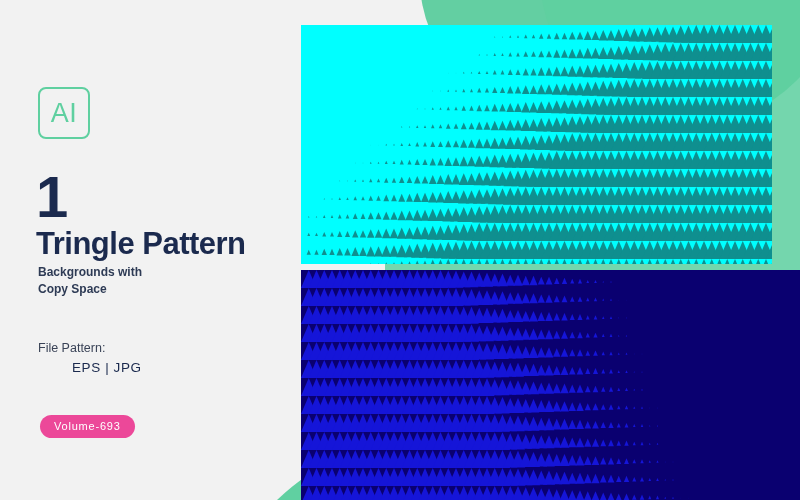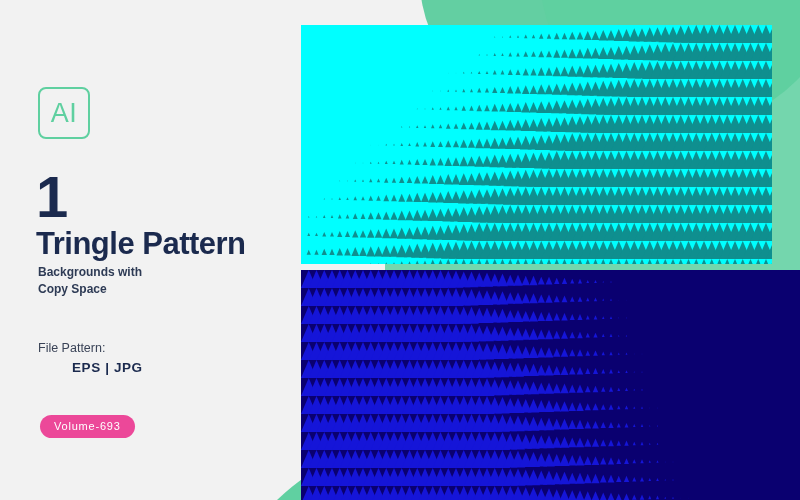--- a/index.html
+++ b/index.html
@@ -125,21 +125,21 @@
     top: 341px;
     left: 0;
     font-size: 12.5px;
     color: #3a4357;
   }
   #formats-value {
     position: absolute;
     top: 360px;
     left: 0;
     font-size: 13.5px;
-    font-weight: bold;
+    font-weight: normal;
     color: #1b2a4e;
     letter-spacing: 0.6px;
     padding-left: 34px;
   }
   #volume-badge {
     position: absolute;
     top: 415px;
     left: 2px;
     background: #ec4899;
     color: #ffffff;

